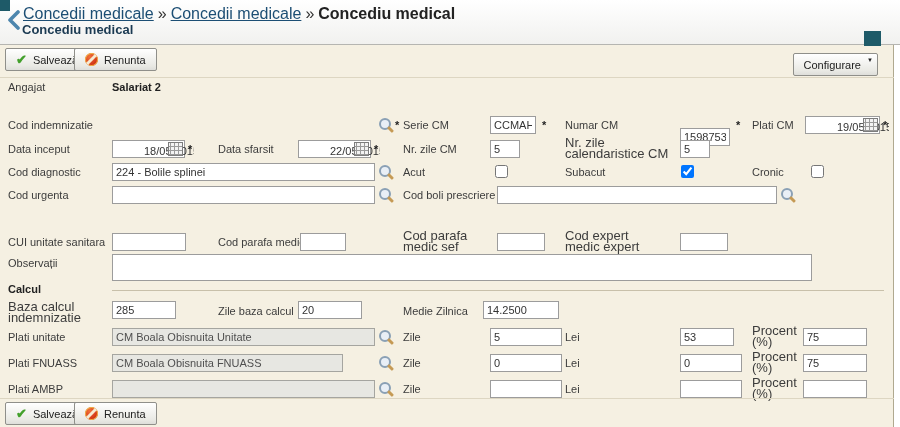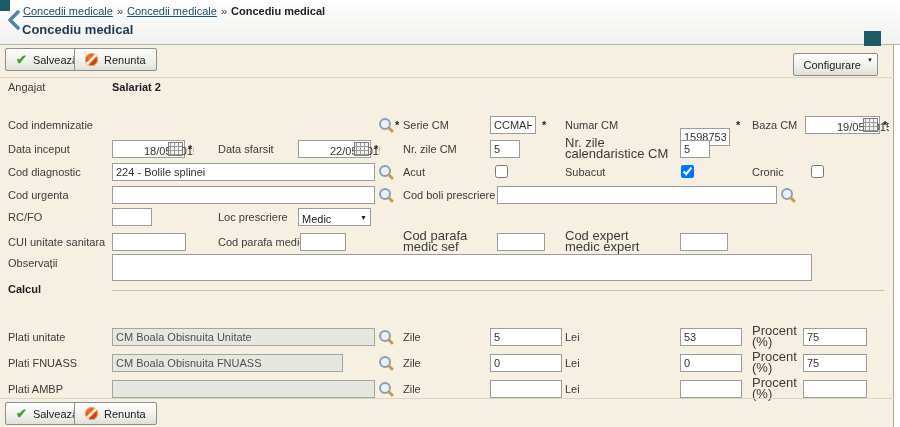--- a/index.html
+++ b/index.html
@@ -7,21 +7,21 @@
               font-family:"Liberation Sans", sans-serif; }
   .stage { position:relative; width:900px; height:427px; }
 
   
   .hdr { position:absolute; left:0; top:0; width:900px; height:45px;
          background:linear-gradient(#ffffff, #f1f1ef); border-bottom:1px solid #b5b5b1; }
   .corner-sq { position:absolute; background:#1e5a68; }
   .sq-tl { left:0; top:0; width:10px; height:11px; }
   .sq-tr { left:864px; top:31px; width:17px; height:15px; z-index:5; }
   .back { position:absolute; left:6px; top:10px; cursor:pointer; }
-  .crumbs { position:absolute; left:23px; top:5px; font-size:11px; white-space:nowrap; }
+  .crumbs { position:absolute; left:23px; top:5px; font-size:16px; white-space:nowrap; }
   .crumb-link { color:#1c4e74; text-decoration:underline; cursor:pointer; }
   .crumb-sep { color:#333; margin:0 4px; }
   .crumb-cur { color:#222; font-weight:bold; }
   .title { position:absolute; left:22px; top:22px; font-size:13px; font-weight:bold; color:#1b3a52; }
 
   
   .panel { position:absolute; left:0; top:45px; width:894px; height:382px;
            background:#f5f0e2; border-right:1px solid #b0a98f; }
   .gutter { position:absolute; left:894px; top:45px; width:6px; height:382px; background:#ffffff; }
   .hline { position:absolute; left:0; width:894px; height:1px; background:#ddd6c2; }
@@ -126,21 +126,21 @@
     <div class="row" style="top:70px;height:22px">
       <span class="lbl" style="left:8px">Cod indemnizatie</span>
       <span class="mag" style="left:379px"></span>
       <span class="star" style="left:395px">*</span>
       <span class="lbl" style="left:403px">Serie CM</span>
       <input class="inp" style="left: 490px; width: 46px; text-align: center;" value="CCMAH">
       <span class="star" style="left:542px">*</span>
       <span class="lbl" style="left:565px">Numar CM</span>
       <input class="inp" style="left: 680px; width: 50px; margin-top: 12px;" value="1598753">
       <span class="star" style="left:736px">*</span>
-      <span class="lbl" style="left:752px">Baza CM</span>
+      <span class="lbl" style="left:752px">Plati CM</span>
       <span class="datew" style="left:805px;width:75px">
         <input value="19/05/2015" style="">
         <span class="cal"></span>
       </span>
       <span class="star" style="left:883px">*</span>
     </div>
 
     <div class="row" style="top:94px;height:23px">
       <span class="lbl" style="left:8px">Data inceput</span>
       <span class="datew" style="left:112px;width:73px">
@@ -174,29 +174,20 @@
 
     <div class="row" style="top:140px;height:22px">
       <span class="lbl" style="left:8px">Cod urgenta</span>
       <input class="inp" style="left: 112px; width: 263px;" value="">
       <span class="mag" style="left:379px"></span>
       <span class="lbl" style="left:403px">Cod boli prescriere</span>
       <input class="inp" style="left: 497px; width: 280px;" value="">
       <span class="mag" style="left:781px"></span>
     </div>
 
-    <div class="row" style="top:162px;height:22px">
-      <span class="lbl" style="left:8px">RC/FO</span>
-      <input class="inp" style="left: 112px; width: 40px;" value="">
-      <span class="lbl" style="left:218px">Loc prescriere</span>
-      <span class="selwrap" style="left:298px;width:73px">
-        <select><option>Medic</option></select>
-        <span class="selarr">▼</span>
-      </span>
-    </div>
 
     <div class="row" style="top:184px;height:26px">
       <span class="lbl" style="left:8px;top:7px">CUI unitate sanitara</span>
       <input class="inp" style="left: 112px; top: 4px; width: 74px;" value="">
       <span class="lbl" style="left:218px;top:7px">Cod parafa medic</span>
       <input class="inp" style="left: 300px; top: 4px; width: 46px;" value="">
       <span class="lblw" style="left:403px;top:1px;width:88px">Cod parafa medic sef</span>
       <input class="inp" style="left: 497px; top: 4px; width: 48px;" value="">
       <span class="lblw" style="left:565px;top:1px;width:88px">Cod expert medic expert</span>
       <input class="inp" style="left: 680px; top: 4px; width: 48px;" value="">
@@ -205,29 +196,37 @@
     <div class="row" style="top:208px;height:30px">
       <span class="lbl" style="left:8px">Observații</span>
       <textarea class="txa" style="left: 112px; top: 1px; width: 700px; height: 27px;"></textarea>
     </div>
 
     <div class="row" style="top:238px;height:14px">
       <span class="lbl bold" style="left:8px;top:0">Calcul</span>
       <span style="position:absolute;left:112px;top:7px;width:772px;height:1px;background:#c8c0aa"></span>
     </div>
 
+    <div class="row" style="top:254px;height:26px">
+      <span class="lblw" style="left:8px;top:2px;width:82px">Baza calcul indemnizatie</span>
+      <input class="inp" style="left: 112px; top: 2px; width: 64px;" value="285">
+      <span class="lbl" style="left:218px;top:6px">Zile baza calcul</span>
+      <input class="inp" style="left: 298px; top: 2px; width: 64px;" value="20">
+      <span class="lbl" style="left:403px;top:6px">Medie Zilnica</span>
+      <input class="inp" style="left: 483px; top: 2px; width: 76px;" value="14.2500">
+    </div>
 
     <div class="row" style="top:282px;height:24px">
       <span class="lbl" style="left:8px">Plati unitate</span>
       <input class="inp dis" style="left: 112px; width: 263px;" readonly="" value="CM Boala Obisnuita Unitate">
       <span class="mag" style="left:379px"></span>
       <span class="lbl" style="left:403px">Zile</span>
       <input class="inp" style="left: 490px; width: 72px;" value="5">
       <span class="lbl" style="left:565px">Lei</span>
-      <input class="inp" style="left: 680px; width: 62px;" value="53">
+      <input class="inp" style="left: 680px; width: 54px;" value="53">
       <span class="lblw" style="left:752px;top:-2px;width:46px">Procent (%)</span>
       <input class="inp" style="left: 803px; width: 64px;" value="75">
     </div>
 
     <div class="row" style="top:308px;height:24px">
       <span class="lbl" style="left:8px">Plati FNUASS</span>
       <input class="inp dis" style="left: 112px; width: 231px;" readonly="" value="CM Boala Obisnuita FNUASS">
       <span class="mag" style="left:379px"></span>
       <span class="lbl" style="left:403px">Zile</span>
       <input class="inp" style="left: 490px; width: 72px;" value="0">

